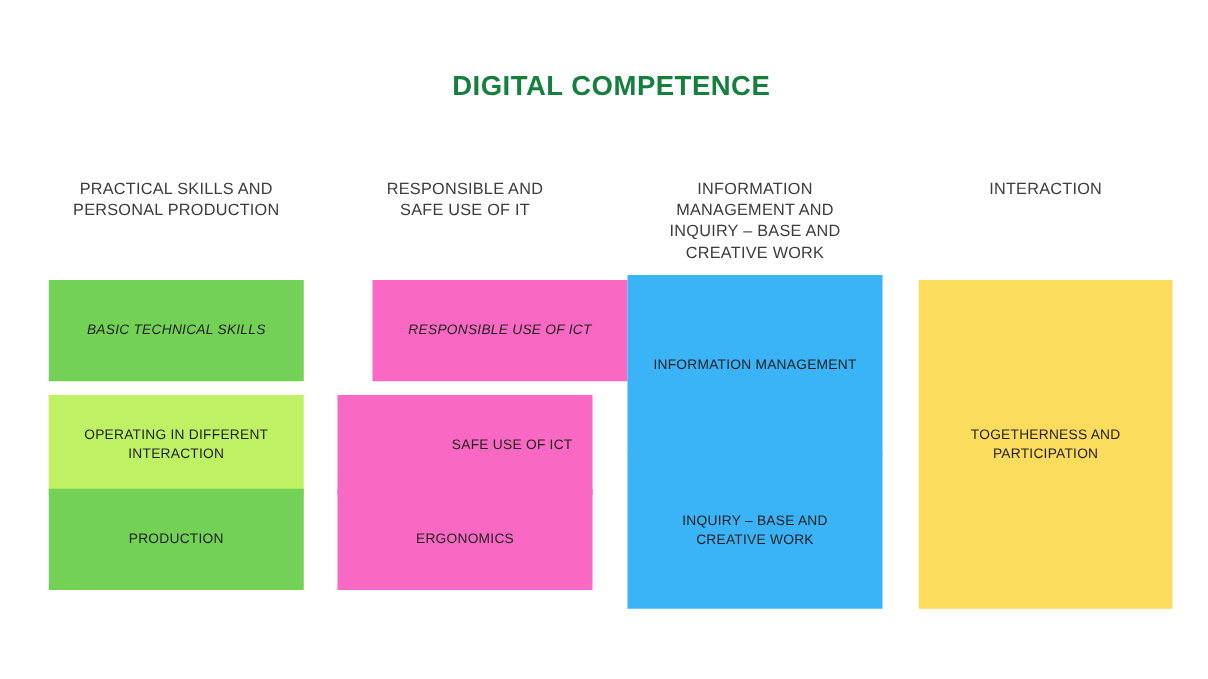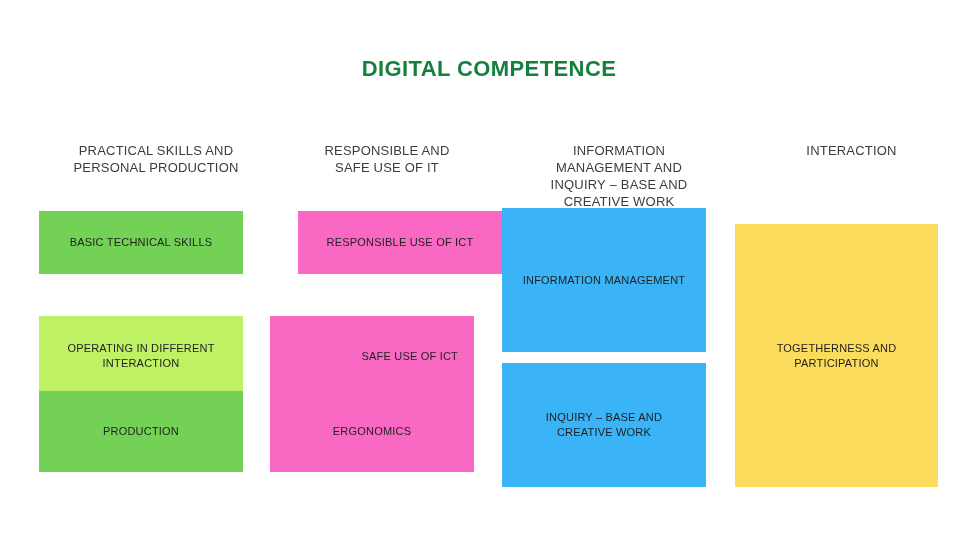--- a/index.html
+++ b/index.html
@@ -32,21 +32,21 @@
     height: 543px;
     width: 204px;
   }
   .col-1 { left: 39px; }
   .col-2 { left: 270px; }
   .col-3 { left: 502px; }
   .col-4 { left: 735px; width: 203px; }
   .col-header {
     position: absolute;
     top: 142px;
-    left: 15px;
+    left: 0;
     width: 100%;
     text-align: center;
     font-size: 13px;
     line-height: 17px;
     letter-spacing: 0.2px;
     color: #3c3c3c;
   }
   .tline { display: block; }
   .box {
     position: absolute;
@@ -58,25 +58,25 @@
     align-items: center;
     justify-content: center;
     text-align: center;
     font-size: 11px;
     line-height: 15px;
     letter-spacing: 0.2px;
     color: #1f1f1f;
     padding: 0 16px;
   }
   
-  .r1 { top: 211px; height: 63px; }
+  .r1 { top: 224px; height: 81px; font-style: italic; }
   .r2 { top: 316px; height: 80px; }
   .r3 { top: 391px; height: 81px; align-items: center; }
   
-  .b1 { top: 208px; height: 144px; }
+  .b1 { top: 220px; height: 144px; }
   .b2 { top: 363px; height: 124px; }
   
   .tall { top: 224px; height: 263px; }
 </style>
 </head>
 <body>
 
 <div class="canvas">
 
   <div class="title">DIGITAL COMPETENCE</div>

